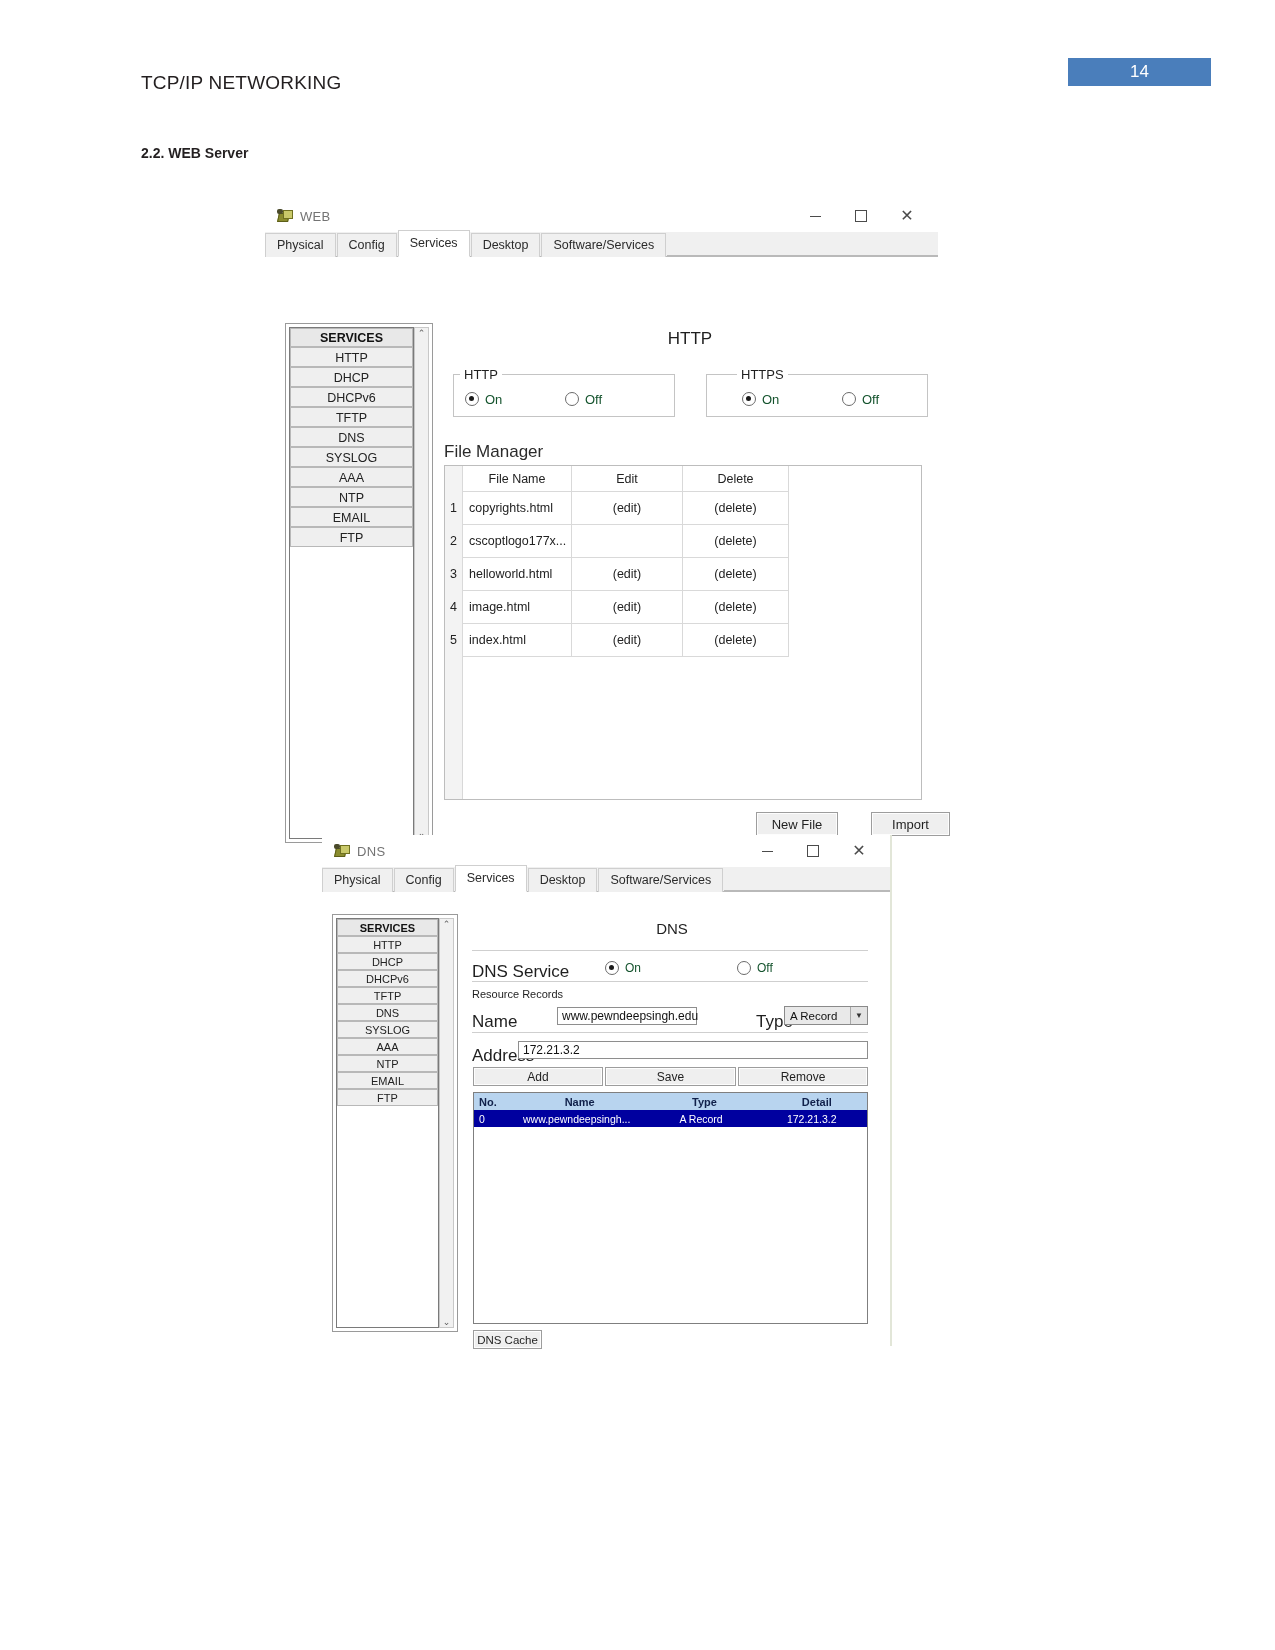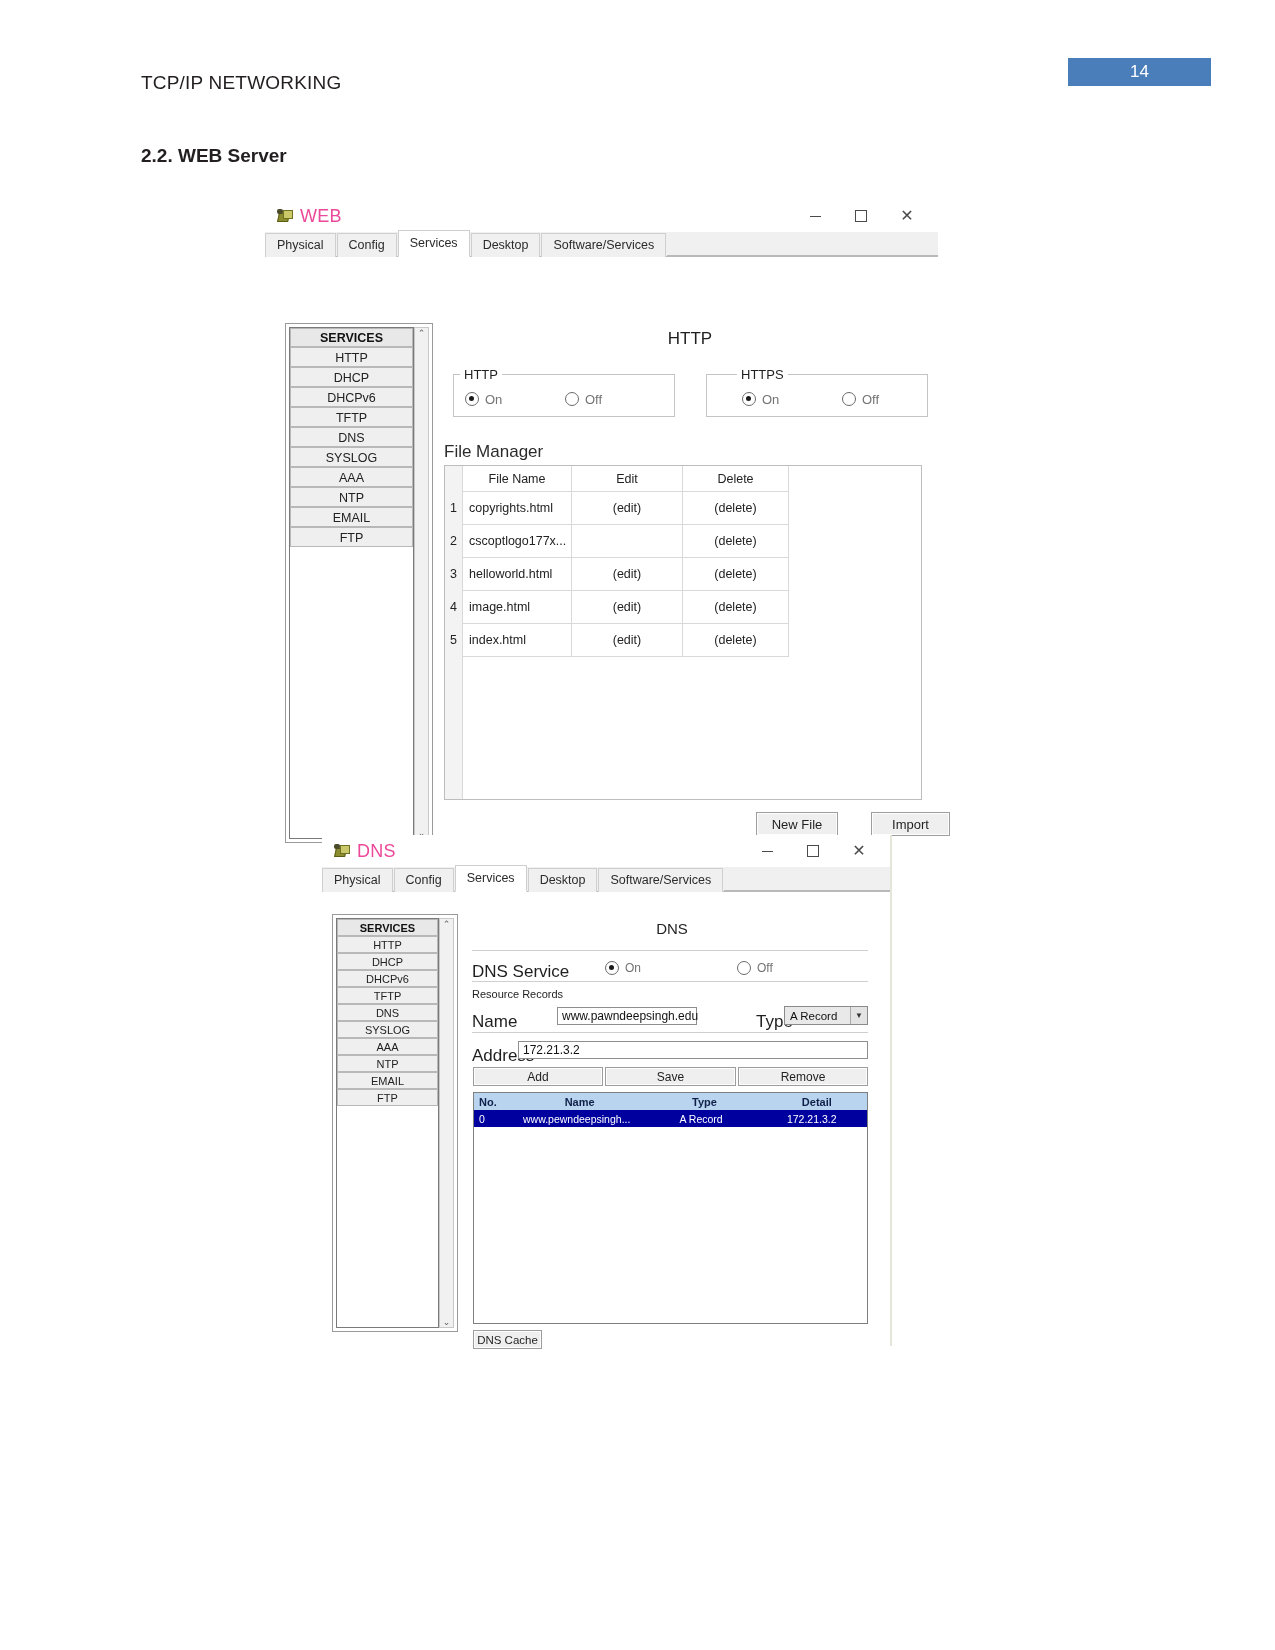--- a/index.html
+++ b/index.html
@@ -18,40 +18,40 @@
   }
   .page-badge {
     position:absolute; left:1068px; top:58px;
     width:143px; height:28px;
     background:#4a7ebb;
     color:#ffffff; font-size:17px;
     display:flex; align-items:center; justify-content:center;
   }
   .section-heading {
     position:absolute; left:141px; top:145px;
-    font-size:19px; font-weight:bold; color:#231f20;
+    font-size:14px; font-weight:bold; color:#231f20;
   }
 
   
   .pt-window { position:absolute; background:#ffffff; }
   .pt-titlebar {
     position:relative; height:32px; background:#ffffff;
     display:flex; align-items:center;
   }
   .pt-icon {
     width:16px; height:14px; margin-left:12px; margin-right:7px;
     position:relative;
   }
   .pt-icon .b1 { position:absolute; left:1px; top:4px; width:9px; height:7px;
     background:#8a8c2e; transform:skewX(-12deg); border:1px solid #5d5f18; }
   .pt-icon .b2 { position:absolute; left:6px; top:1px; width:8px; height:7px;
     background:#c9c96a; border:1px solid #6f7020; }
   .pt-icon .b3 { position:absolute; left:0px; top:0px; width:6px; height:5px;
     background:#4a4a2a; border-radius:2px; }
-  .pt-title { font-size:18px; color:#ec4899; letter-spacing:0.3px; }
+  .pt-title { font-size:13px; color:#737373; letter-spacing:0.3px; }
   .win-controls { position:absolute; right:8px; top:0; height:32px;
     display:flex; align-items:center; gap:0px; }
   .win-btn { width:46px; height:32px; display:flex; align-items:center;
     justify-content:center; color:#4b4b4b; font-size:14px; }
   .win-btn .dash { width:11px; height:1px; background:#4b4b4b; }
   .win-btn .sq { width:10px; height:10px; border:1px solid #4b4b4b; }
   .win-btn .x { font-size:16px; line-height:1; color:#4b4b4b; font-family:"Liberation Sans", sans-serif; }
 
   
   .pt-tabs { display:flex; align-items:flex-end; height:24px;
@@ -101,21 +101,21 @@
   .radio-row { display:flex; align-items:center; height:100%; }
   .radio { display:flex; align-items:center; }
   .radio .dot {
     width:12px; height:12px; border:1px solid #6b6b6b; border-radius:50%;
     background:#ffffff; position:relative; margin-right:6px;
   }
   .radio.on .dot::after {
     content:""; position:absolute; left:2.5px; top:2.5px;
     width:5px; height:5px; background:#1a1a1a; border-radius:50%;
   }
-  .radio .lbl { font-size:13px; color:#737373; }
+  .radio .lbl { font-size:13px; color:#14532d; }
 
   
   .fm-title { position:absolute; font-size:17px; color:#2b2b2b; }
   .fm-box { position:absolute; border:1px solid #bdbdbd; background:#ffffff;
     box-sizing:border-box; }
   .fm-gutter { position:absolute; left:0; top:0; bottom:0; width:17px;
     background:#f3f3f3; border-right:1px solid #d8d8d8; }
   .fm-table { position:absolute; left:0; top:0; border-collapse:collapse; }
   .fm-table td, .fm-table th {
     border:1px solid #d9d9d9; font-size:12.5px; color:#222;
@@ -372,21 +372,21 @@
     <div class="radio" style="position:absolute; left:415px; top:69px;">
       <span class="dot"></span>
       <span class="lbl" style="font-size:12px;">Off</span>
     </div>
 
     <div class="hr-line" style="left:150px; top:89px; width:396px;"></div>
 
     <div class="dns-row-label" style="left:150px; top:96px; font-size:11px;">Resource Records</div>
 
     <div class="dns-row-label" style="left:150px; top:120px;">Name</div>
-    <div class="txtfield" style="left:235px; top:115px; width:140px; height:18px;">www.pawndeepsingh.edu</div>
+    <div class="txtfield" style="left:235px; top:115px; width:140px; height:18px;">www.pewndeepsingh.edu</div>
     <div class="dns-row-label" style="left:434px; top:120px;">Type</div>
     <div class="combo" style="left:462px; top:114px; width:84px; height:19px;">
       <span>A Record</span>
       <span class="arrow">▼</span>
     </div>
 
     <div class="hr-line" style="left:150px; top:140px; width:396px;"></div>
 
     <div class="dns-row-label" style="left:150px; top:154px;">Address</div>
     <div class="txtfield" style="left:196px; top:149px; width:350px; height:18px;">172.21.3.2</div>

